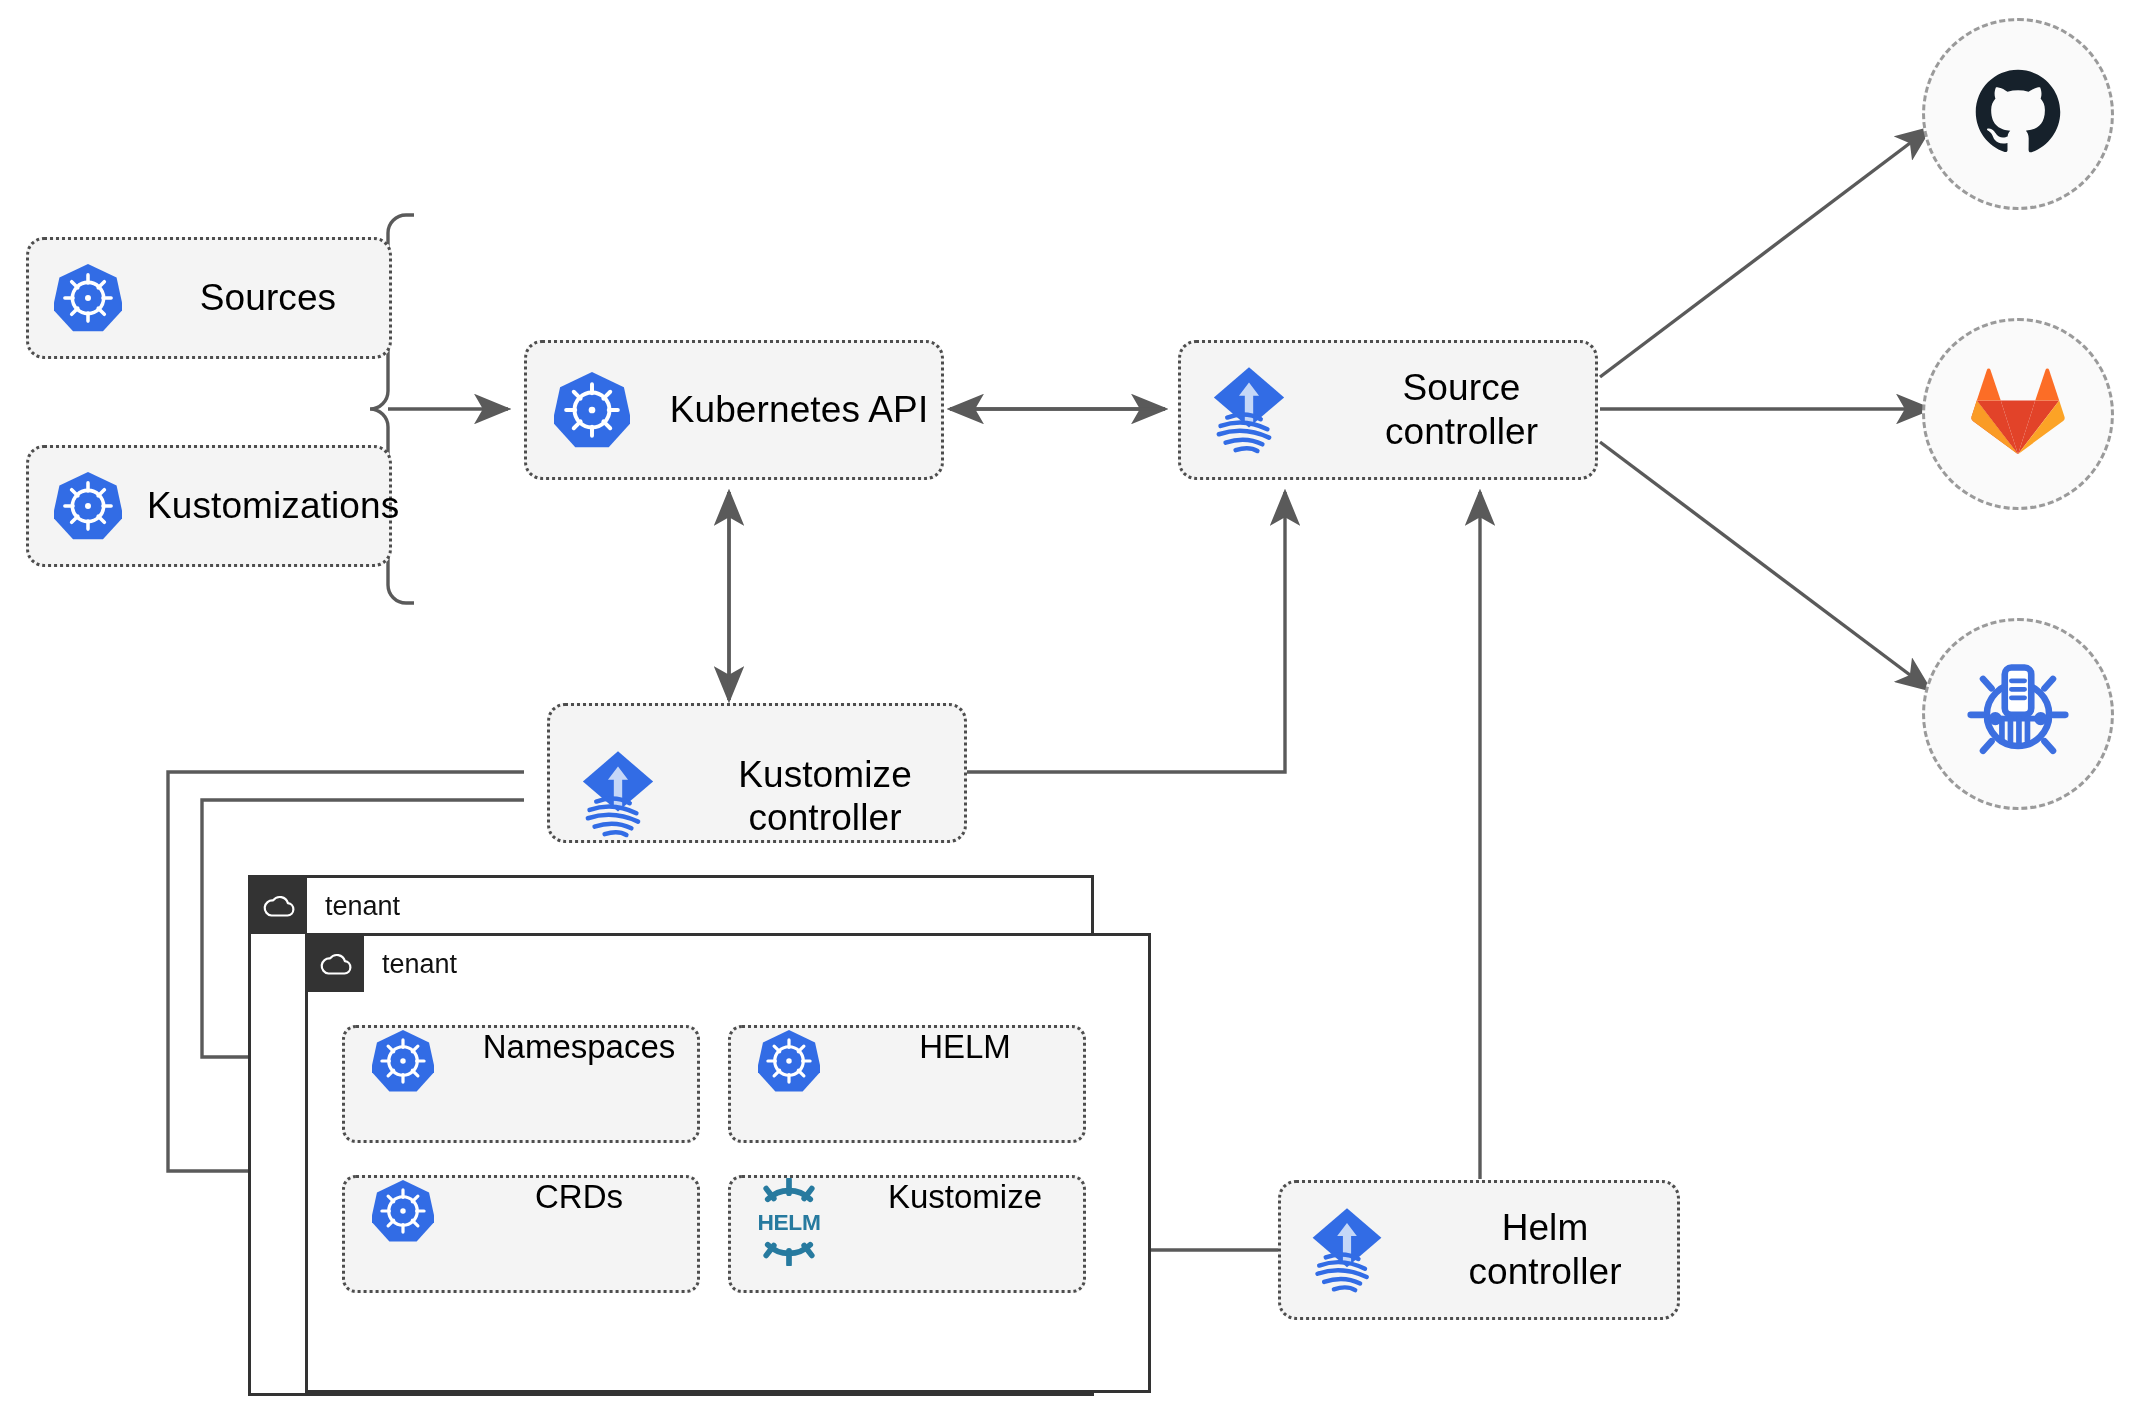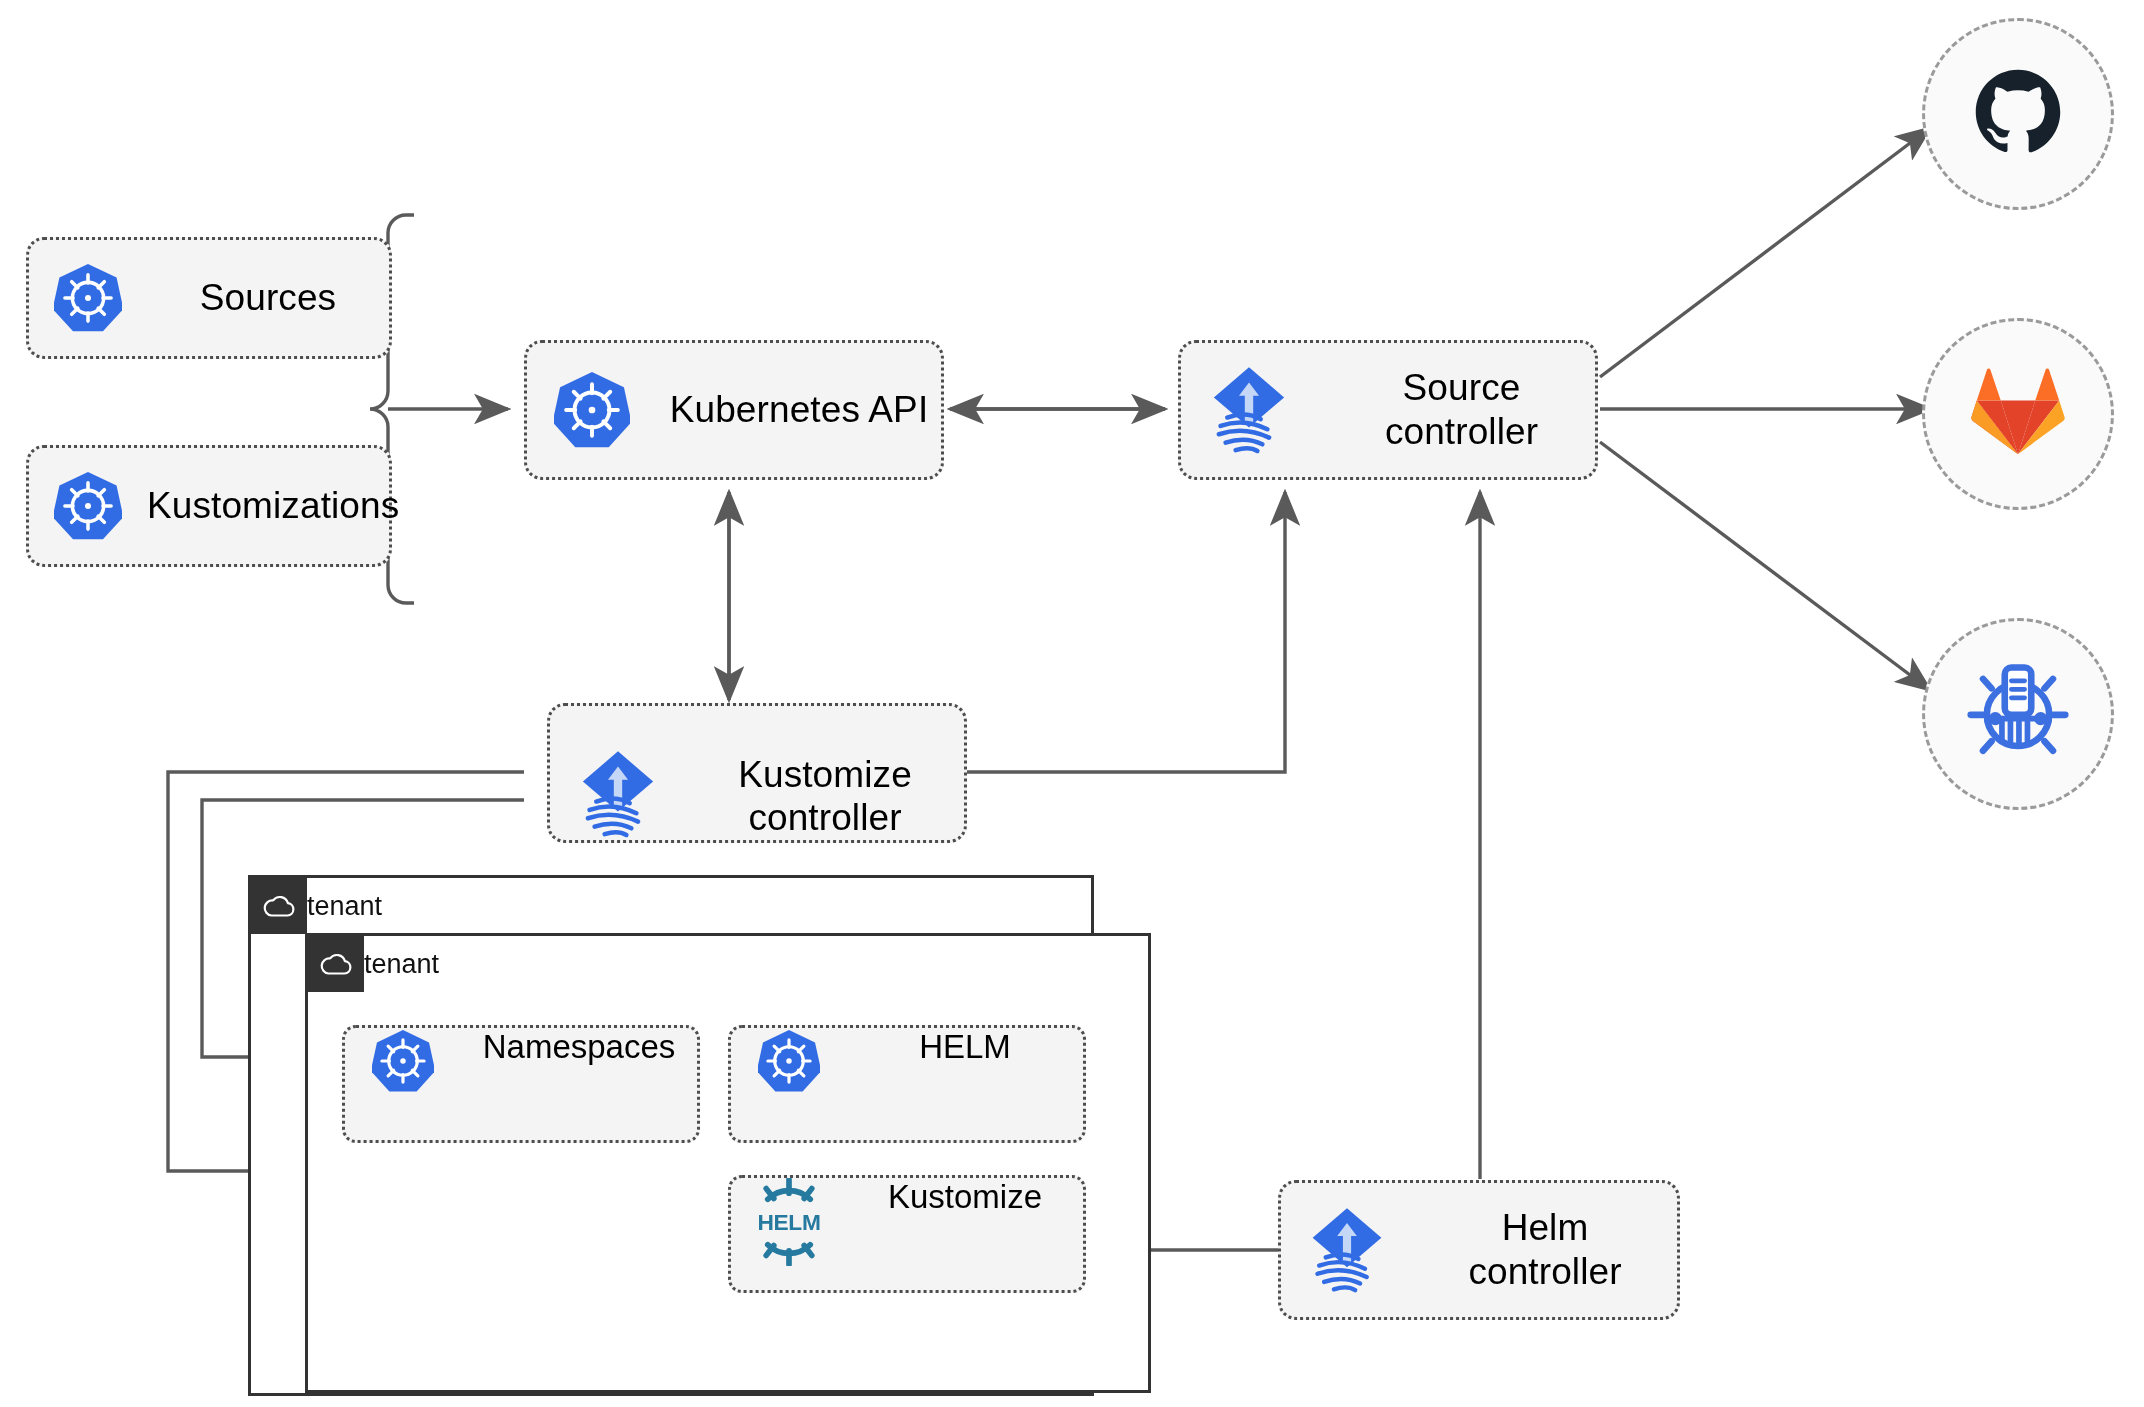--- a/index.html
+++ b/index.html
@@ -21,21 +21,21 @@
   .circ{position:absolute;box-sizing:border-box;background:#fafafa;
         border:3px dashed #9a9a9a;border-radius:50%;
         display:flex;align-items:center;justify-content:center;}
 
   
   .tenant{position:absolute;box-sizing:border-box;background:#ffffff;
           border:3px solid #333333;}
   .tenant .hdr{position:absolute;left:0;top:0;display:flex;align-items:center;}
   .tenant .hdr .sq{width:56px;height:56px;background:#333333;
                    display:flex;align-items:center;justify-content:center;}
-  .tenant .hdr .tname{font-size:27px;color:#111;}
+  .tenant .hdr .tname{margin-left:18px;font-size:27px;color:#111;}
 
   .sub{position:absolute;box-sizing:border-box;background:#f4f4f4;
        border:3px dotted #4d4d4d;border-radius:14px;display:flex;align-items:flex-start;}
   .sub .lbl{flex:1;text-align:center;font-size:33px;color:#000;}
 </style>
 </head>
 <body>
 
 <div id="stage">
 
@@ -274,20 +274,34 @@
           <circle cx="50" cy="52" r="23"></circle>
           <circle cx="50" cy="52" r="4.4" fill="#ffffff" stroke="none"></circle>
           <path d="M50 18 V30 M50 74 V86 M16 52 H28 M72 52 H84
                    M26 28 L35 37 M65 67 L74 76 M74 28 L65 37 M35 67 L26 76"></path>
         </g>
       </svg>
     </span>
     <span class="lbl">HELM</span>
   </div>
 
+  <div class="sub" style="left:342px;top:1175px;width:358px;height:118px;">
+    <span class="ico" style="width:116px;display:flex;align-items:center;justify-content:center;">
+      <svg width="62" height="66" viewBox="0 0 100 104">
+        <path d="M50 2 L92 22 L102 68 L72 101 L28 101 L-2 68 L8 22 Z" fill="#326CE5"></path>
+        <g fill="none" stroke="#ffffff" stroke-width="5.2" stroke-linecap="round">
+          <circle cx="50" cy="52" r="23"></circle>
+          <circle cx="50" cy="52" r="4.4" fill="#ffffff" stroke="none"></circle>
+          <path d="M50 18 V30 M50 74 V86 M16 52 H28 M72 52 H84
+                   M26 28 L35 37 M65 67 L74 76 M74 28 L65 37 M35 67 L26 76"></path>
+        </g>
+      </svg>
+    </span>
+    <span class="lbl">CRDs</span>
+  </div>
 
   <div class="sub" style="left:728px;top:1175px;width:358px;height:118px;">
     <span class="ico" style="width:116px;display:flex;align-items:center;justify-content:center;">
       <svg width="80" height="88" viewBox="0 0 104 116">
         <g stroke="#277A9F" stroke-width="7.5" fill="none" stroke-linecap="round">
           <path d="M24 28 A40 40 0 0 1 80 28"></path>
           <path d="M24 88 A40 40 0 0 0 80 88"></path>
           <path d="M52 2 V20 M52 96 V114"></path>
           <path d="M22 14 L32 27 M82 14 L72 27 M22 102 L32 89 M82 102 L72 89"></path>
         </g>

